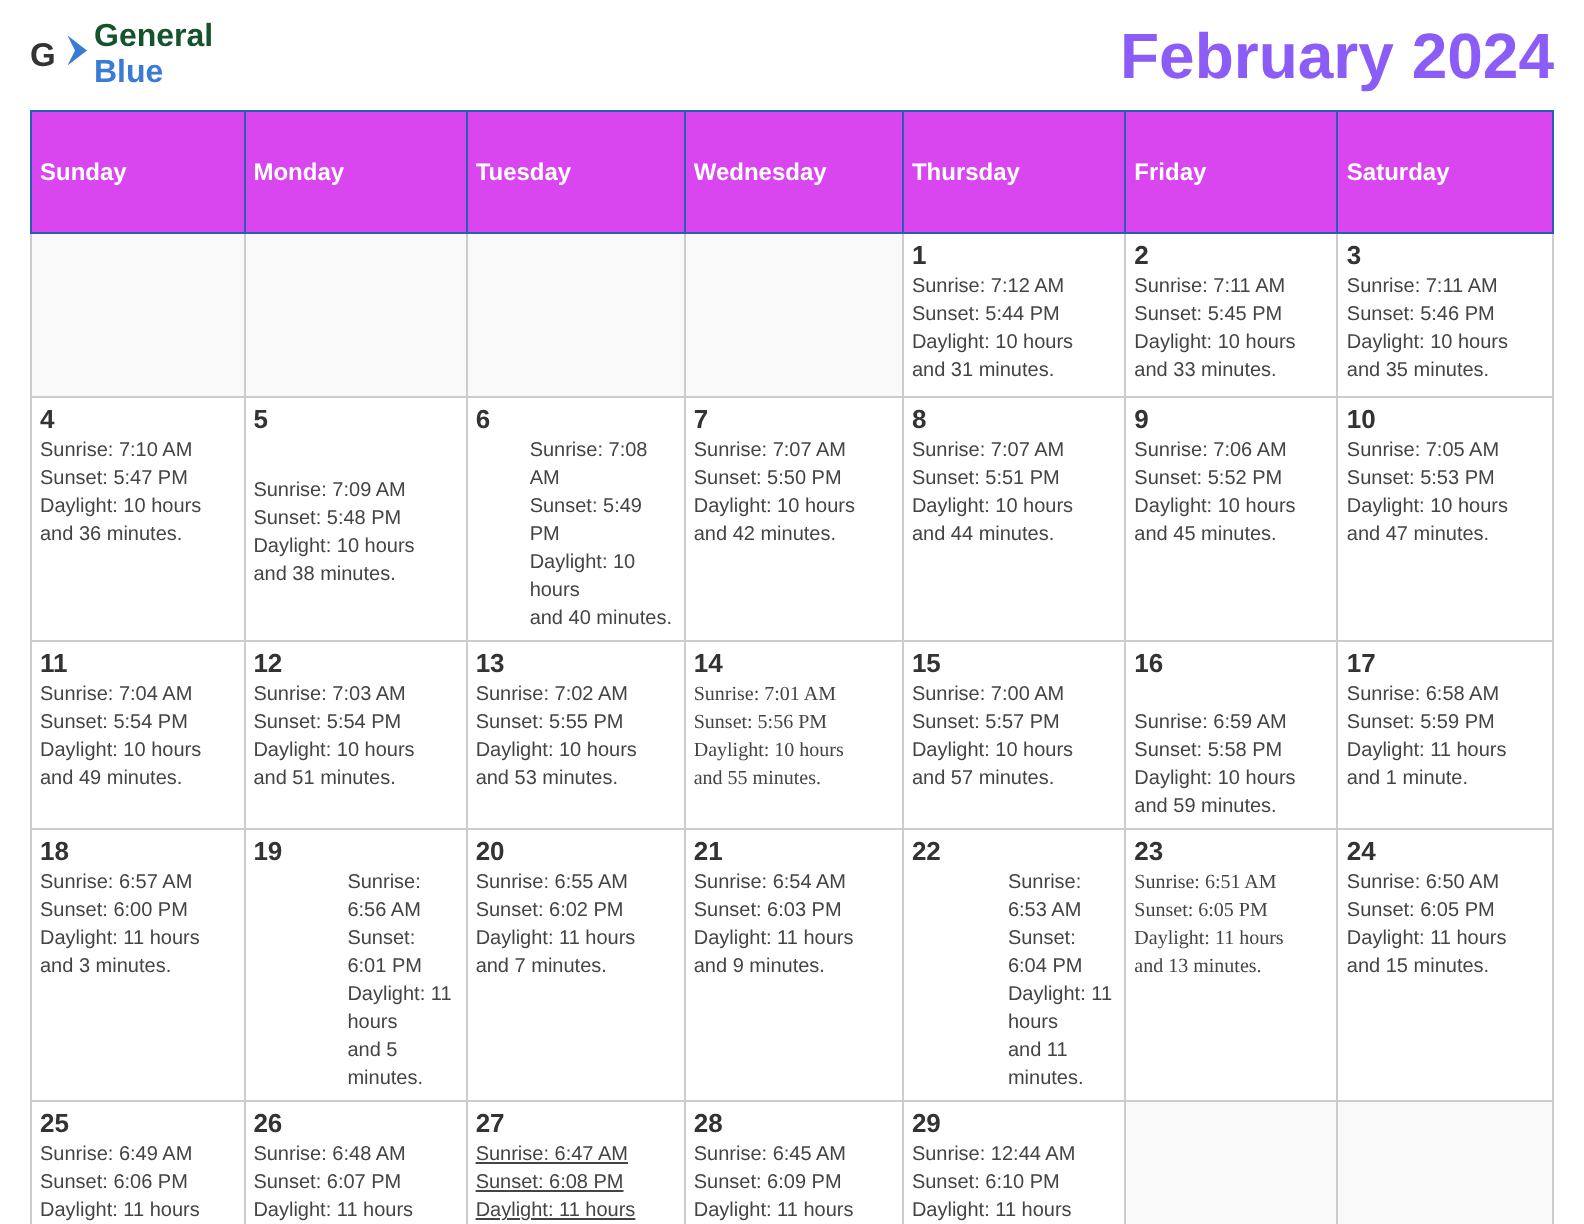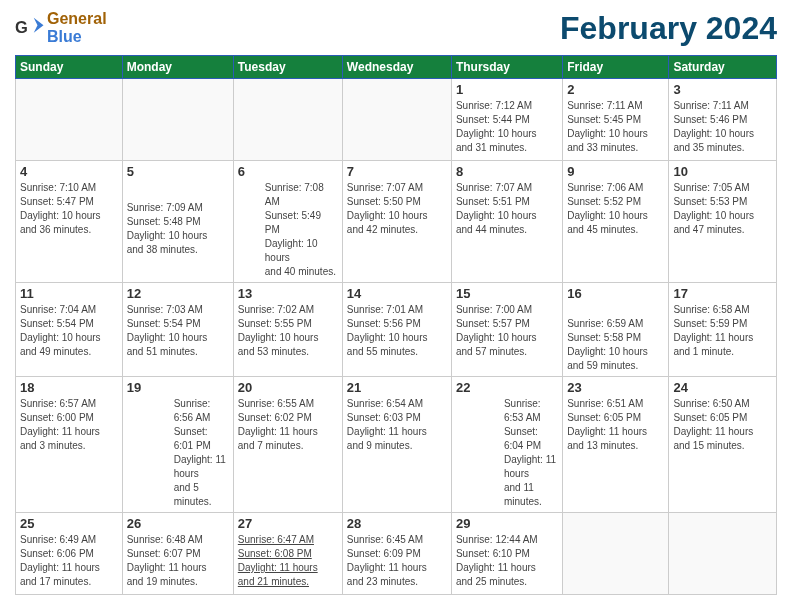--- a/index.html
+++ b/index.html
@@ -24,35 +24,35 @@
       display: flex;
       align-items: center;
       gap: 2px;
     }
     .title-area {
       text-align: right;
     }
     .month-title {
       font-size: 32px;
       font-weight: bold;
-      color: #0c4a6e;
+      color: #8b5cf6;
     }
     .location {
       font-size: 15px;
       color: #555;
     }
     .calendar {
       width: 100%;
       border-collapse: collapse;
       font-size: 11px;
     }
     .calendar th {
-      background-color: #15803d;
+      background-color: #d946ef;
       color: white;
-      padding: 4px 4px;
+      padding: 23px 4px;
       text-align: left;
       font-size: 12px;
       border: 1px solid #2a5bb5;
     }
     .calendar td {
       border: 1px solid #ccc;
       vertical-align: top;
       padding: 3px 4px;
       height: 82px;
       width: 113px;
@@ -76,21 +76,21 @@
 <body>
 
 <div class="container">
   <div class="header-area">
     <div class="logo">
   <svg width="30" height="25" viewBox="0 0 40 30">
     <text x="0" y="22" font-family="Arial" font-size="22" font-weight="bold" fill="#333">G</text>
     <polygon points="25,2 38,12 25,22 30,12" fill="#3a7bd5"></polygon>
   </svg>
   <div style="line-height:1.1">
-    <span style="font-size:16px;font-weight:bold;color:#a16207;">General</span><br>
+    <span style="font-size:16px;font-weight:bold;color:#14532d;">General</span><br>
     <span style="font-size:16px;font-weight:bold;color:#3a7bd5;">Blue</span>
   </div>
 </div>
     <div class="title-area">
       <div class="month-title">February 2024</div>
     </div>
   </div>
 
   <table class="calendar">
     <thead>
@@ -200,21 +200,21 @@
           </td>
           <td>
             <div class="day-number">13</div>
             <div class="day-info" style="white-space: pre-line;">Sunrise: 7:02 AM
 Sunset: 5:55 PM
 Daylight: 10 hours
 and 53 minutes.</div>
           </td>
           <td>
             <div class="day-number">14</div>
-            <div class="day-info" style="white-space: pre-line;">Sunrise: 7:01 AM
+            <div class="day-info" style="white-space: pre-line; font-family: Liberation Serif, serif;">Sunrise: 7:01 AM
 Sunset: 5:56 PM
 Daylight: 10 hours
 and 55 minutes.</div>
           </td>
           <td>
             <div class="day-number">15</div>
             <div class="day-info" style="white-space: pre-line;">Sunrise: 7:00 AM
 Sunset: 5:57 PM
 Daylight: 10 hours
 and 57 minutes.</div>
@@ -265,21 +265,21 @@
           </td>
           <td>
             <div class="day-number">22</div>
             <div class="day-info" style="white-space: pre-line; margin-left: 48px;">Sunrise: 6:53 AM
 Sunset: 6:04 PM
 Daylight: 11 hours
 and 11 minutes.</div>
           </td>
           <td>
             <div class="day-number">23</div>
-            <div class="day-info" style="white-space: pre-line;">Sunrise: 6:51 AM
+            <div class="day-info" style="white-space: pre-line; font-family: Liberation Serif, serif;">Sunrise: 6:51 AM
 Sunset: 6:05 PM
 Daylight: 11 hours
 and 13 minutes.</div>
           </td>
           <td>
             <div class="day-number">24</div>
             <div class="day-info" style="white-space: pre-line;">Sunrise: 6:50 AM
 Sunset: 6:05 PM
 Daylight: 11 hours
 and 15 minutes.</div>

